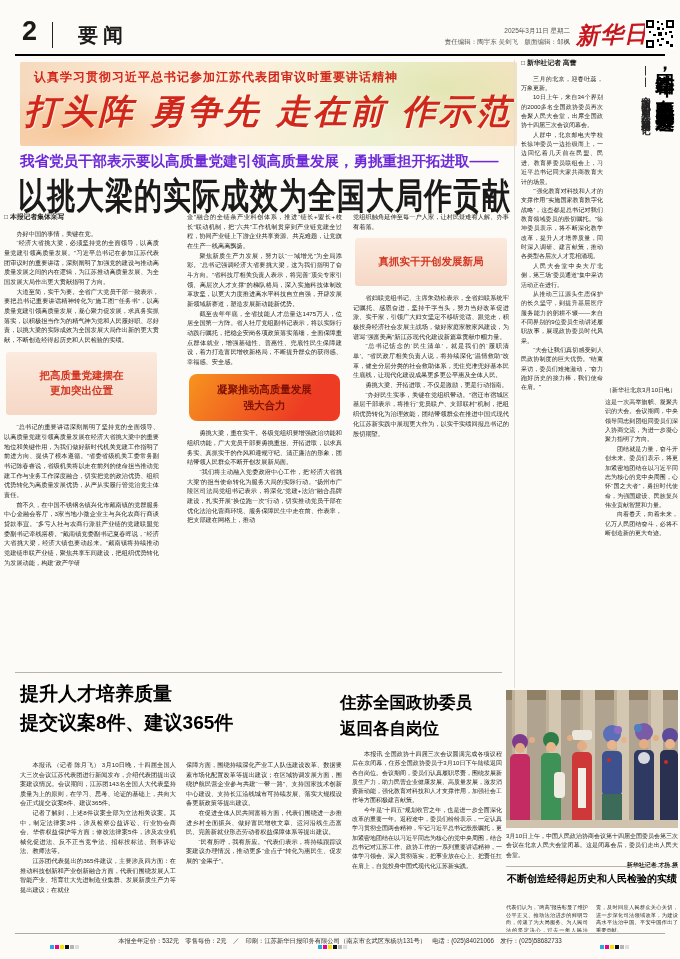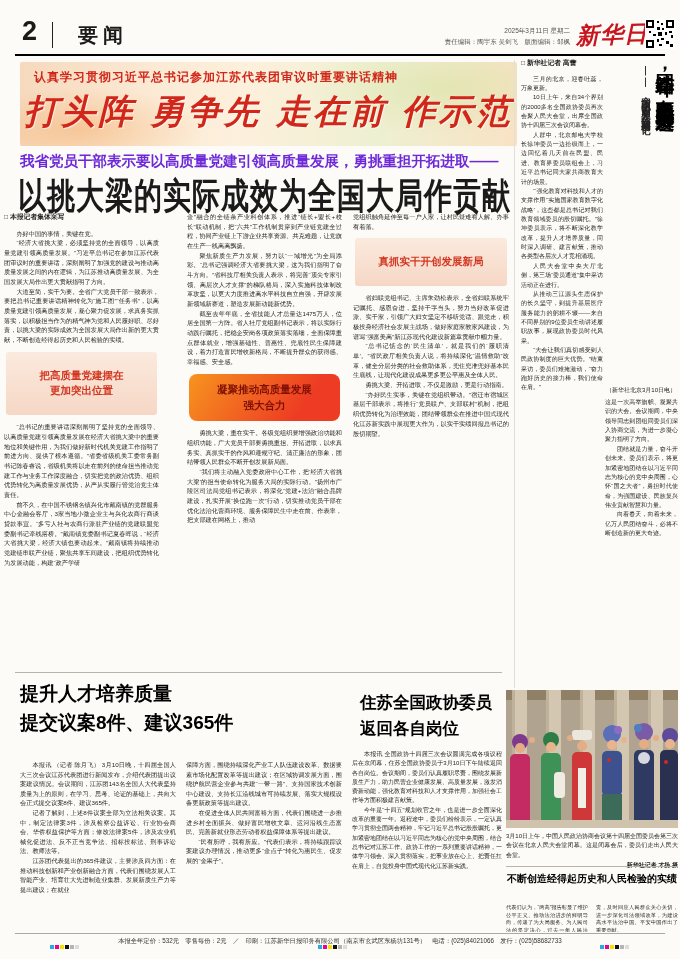--- a/index.html
+++ b/index.html
@@ -50,21 +50,21 @@
   .vh-sub{font-size:9.5px;font-weight:bold;letter-spacing:2px;color:#222;margin-top:8px;}
   .sb-dateline{left:604px;top:386px;width:74px;font-size:6px;color:#222;text-align:center;}
   .sb-colB{left:605px;top:398px;width:73px;height:290px;overflow:hidden;font-size:6px;line-height:1.56;
            text-align:justify;color:#1f1f1f;position:absolute;}
   
   .div-bl{left:15px;top:672px;width:487px;height:1px;background:#b9b4aa;}
   .bl-head{left:20px;top:680px;width:322px;font-size:19px;font-weight:900;line-height:1.5;color:#000;}
   .bl-col{position:absolute;top:760px;height:172px;overflow:hidden;font-size:6.2px;line-height:1.55;
           text-align:justify;color:#1f1f1f;}
   .bl-c1{left:20px;width:156px;} .bl-c2{left:186px;width:156px;}
-  .bm-head{left:360px;top:690px;width:150px;font-size:16.5px;font-weight:900;line-height:1.55;color:#000;}
+  .bm-head{left:340px;top:690px;width:150px;font-size:16.5px;font-weight:900;line-height:1.55;color:#000;}
   .bm-col{left:352px;top:750px;width:150px;height:182px;overflow:hidden;font-size:6px;line-height:1.55;
           text-align:justify;color:#1f1f1f;position:absolute;}
   
   .photo{left:506px;top:690px;width:172px;height:138px;overflow:hidden;background:#b9ad9a;}
   .caption{left:506px;top:832px;width:172px;font-size:6px;line-height:1.55;text-align:justify;color:#222;}
   .credit{text-align:right;margin-top:1px;font-weight:bold;}
   
   .div-br{left:506px;top:866px;width:172px;height:1px;background:#b9b4aa;}
   .br-head{left:506px;top:871px;width:172px;font-size:10px;font-weight:900;line-height:1.55;
            text-align:center;color:#000;}

